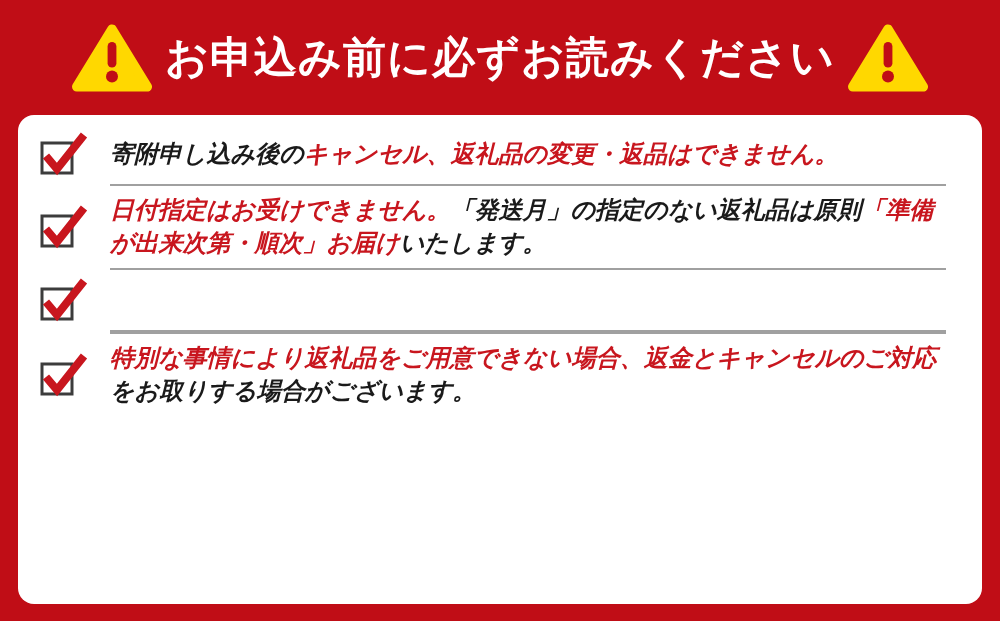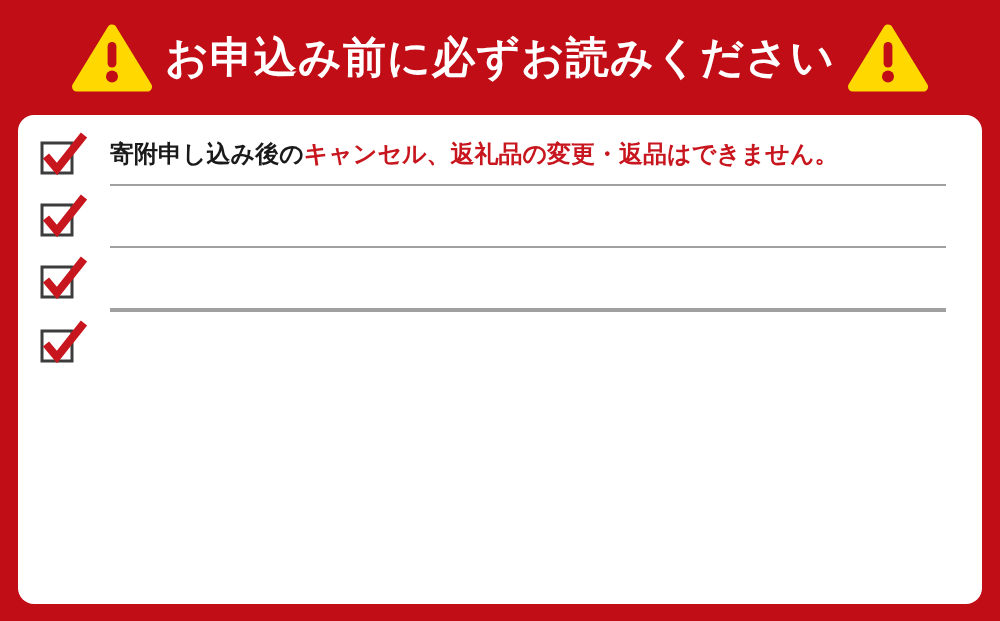--- a/index.html
+++ b/index.html
@@ -52,20 +52,21 @@
   .check-icon{
     width:52px;height:44px;
     flex:0 0 auto;
     margin-right:20px;
   }
   .notice-text{
     font-size:24px;
     font-weight:bold;
     line-height:33px;
     color:var(--text-black);
+    font-style:italic;
   }
   .notice-text span.red{color:var(--text-red);}
   .notice-text span.black{color:var(--text-black);}
   .divider{
     height:2px;
     background:var(--divider-gray);
     margin-left:72px;
   }
 </style>
 </head>
@@ -96,34 +97,36 @@
       </svg>
       <p class="notice-text"><span class="black">寄附申し込み後の</span><span class="red">キャンセル、返礼品の変更・返品はできません。</span></p>
     </div>
     <div class="divider"></div>
 
     <div class="notice-item">
       <svg class="check-icon" viewBox="0 0 52 44" aria-hidden="true">
         <rect x="4" y="11" width="30" height="30" fill="#fff" stroke="#3C3C3C" stroke-width="3"></rect>
         <path d="M8 24 L19 37 L46 3" fill="none" stroke="var(--text-red)" stroke-width="8"></path>
       </svg>
+      <p class="notice-text"><span class="red">日付指定はお受けできません。</span><span class="black">「発送月」の指定のない返礼品は原則</span><span class="red">「準備が出来次第・順次」お届け</span><span class="black">いたします。</span></p>
     </div>
     <div class="divider"></div>
 
     <div class="notice-item">
       <svg class="check-icon" viewBox="0 0 52 44" aria-hidden="true">
         <rect x="4" y="11" width="30" height="30" fill="#fff" stroke="#3C3C3C" stroke-width="3"></rect>
         <path d="M8 24 L19 37 L46 3" fill="none" stroke="var(--text-red)" stroke-width="8"></path>
       </svg>
     </div>
     <div class="divider"></div>
 
     <div class="divider"></div>
 
     <div class="notice-item">
       <svg class="check-icon" viewBox="0 0 52 44" aria-hidden="true">
         <rect x="4" y="11" width="30" height="30" fill="#fff" stroke="#3C3C3C" stroke-width="3"></rect>
         <path d="M8 24 L19 37 L46 3" fill="none" stroke="var(--text-red)" stroke-width="8"></path>
       </svg>
+      <p class="notice-text"><span class="red">特別な事情により返礼品をご用意できない場合、返金とキャンセルのご対応</span><span class="black">をお取りする場合がございます。</span></p>
     </div>
 
   </div>
 </div>
 
 </body></html>

